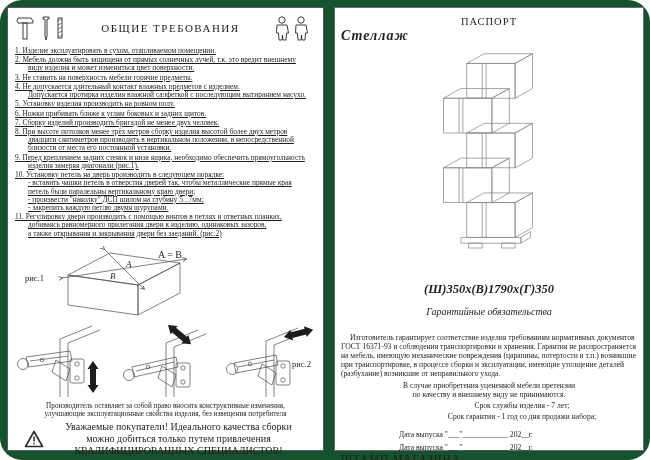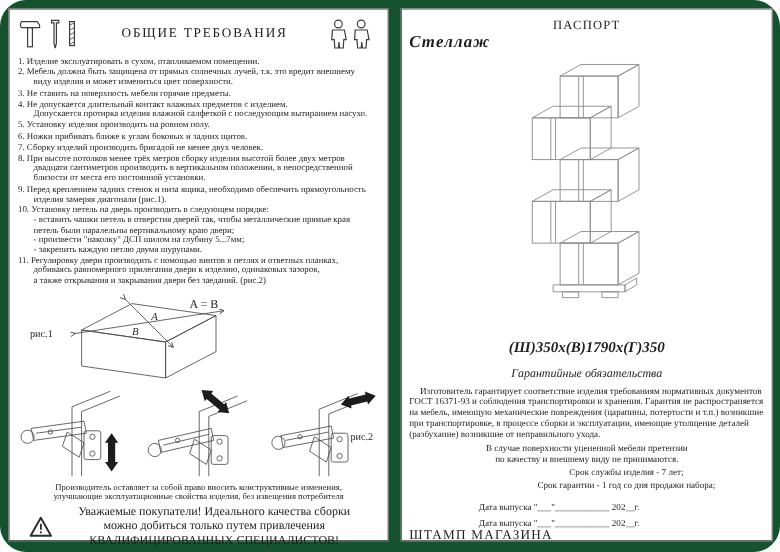--- a/index.html
+++ b/index.html
@@ -6,39 +6,39 @@
   body{width:650px;height:460px;background:#fdfdfd;font-family:"Liberation Serif","DejaVu Serif",serif;color:#1e1e1e;overflow:hidden;}
   .page{position:relative;width:650px;height:460px;background:#14532d;border-radius:22px;}
   .panel{position:absolute;top:7px;height:444px;background:#fff;box-sizing:border-box;}
   .panel-left{left:7px;width:317px;border:1px solid #5a5a5a;}
   .panel-right{left:334px;width:310px;border:1px solid #6e6e6e;}
 
   
   .lp-header{display:flex;align-items:center;padding:4px 10px 0 8px;height:32px;}
   .lp-title{flex:1;text-align:center;font-size:11px;letter-spacing:1.5px;}
   .req-list{padding:3px 4px 0 7px;font-size:7.4px;line-height:1.11;}
-  .req-item{white-space:pre-line;padding-left:13px;text-indent:-13px;margin:0 0 1px 0;}
+  .req-item{white-space:pre-line;padding-left:13px;text-indent:-13px;margin:0 0 1px 0;text-decoration:underline;}
   .fig1-area{position:relative;height:82px;}
   .fig1-label{position:absolute;left:17px;top:34px;font-size:8.5px;}
   .fig1-formula{position:absolute;left:150px;top:10px;font-size:10px;}
   .fig1-svg{position:absolute;left:44px;top:4px;}
   .fig2-area{position:relative;height:78px;display:flex;justify-content:center;gap:14px;padding-top:2px;}
   .fig2-label{position:absolute;right:12px;top:38px;font-size:8.5px;}
   .manu-note{white-space:pre-line;text-align:center;font-size:7.2px;line-height:1.15;margin-top:1px;}
   .warn-box{display:flex;align-items:center;padding:3px 10px 0 16px;}
   .warn-text{flex:1;white-space:pre-line;text-align:center;font-size:10px;line-height:1.18;}
 
   
   .rp{display:flex;flex-direction:column;height:100%;box-sizing:border-box;padding:8px 6px 4px 6px;}
   .rp-doc-title{text-align:center;font-size:10.5px;letter-spacing:1px;}
   .rp-product{text-align:left;font-size:14px;font-weight:bold;font-style:italic;letter-spacing:1px;margin-top:1px;}
   .rp-drawing{display:flex;justify-content:center;height:232px;margin-top:2px;}
   .rp-dims{text-align:center;font-size:12.5px;font-weight:bold;font-style:italic;margin-top:4px;}
   .rp-war-title{text-align:center;font-size:10px;margin-top:9px;font-style:italic;}
-  .rp-war-text{white-space:pre-line;font-size:7.6px;line-height:1.2;text-align:justify;text-indent:9px;margin-top:4px;}
+  .rp-war-text{white-space:pre-line;font-size:7.6px;line-height:1.2;text-align:justify;text-indent:9px;margin-top:16px;}
   .rp-discount{white-space:pre-line;text-align:center;font-size:7.6px;line-height:1.25;margin-top:2px;}
   .rp-srok{font-size:7.6px;line-height:1.55;margin-left:66px;text-align:center;}
   .rp-date{font-size:7.6px;margin-left:58px;margin-top:7px;}
   .rp-date + .rp-date{margin-top:4px;}
   .rp-stamp{text-align:left;font-size:11px;letter-spacing:1px;padding-right:6px;margin-top:auto;}
 
   svg{display:block;}
   .ink{stroke:#3c3c3c;fill:none;stroke-width:1;}
   .thin{stroke:#4a4a4a;fill:none;stroke-width:0.7;}
   .lite{stroke:#8d8d8d;fill:none;stroke-width:0.8;}
@@ -232,21 +232,21 @@
         </svg>
       </div>
 
       <div class="rp-dims">(Ш)350х(В)1790х(Г)350</div>
       <div class="rp-war-title">Гарантийные обязательства</div>
       <div class="rp-war-text">Изготовитель гарантирует соответствие изделия требованиям нормативных документов
 ГОСТ 16371-93 и соблюдения транспортировки и хранения. Гарантия не распространяется
 на мебель, имеющую механические повреждения (царапины, потертости и т.п.) возникшие
 при транспортировке, в процессе сборки и эксплуатации, имеющие утолщение деталей
 (разбухание) возникшие от неправильного ухода.</div>
-      <div class="rp-discount">В случае поверхности уцененной мебели претензии
+      <div class="rp-discount">В случае приобретения уцененной мебели претензии
 по качеству и внешнему виду не принимаются.</div>
       <div class="rp-srok">Срок службы изделия - 7 лет;</div>
       <div class="rp-srok">Срок гарантии - 1 год со дня продажи набора;</div>
       <div class="rp-date">Дата выпуска "___"____________ 202__г.</div>
       <div class="rp-date">Дата выпуска "___"____________ 202__г.</div>
       <div class="rp-stamp">ШТАМП МАГАЗИНА</div>
     </div>
   </div>
 
 </div>

